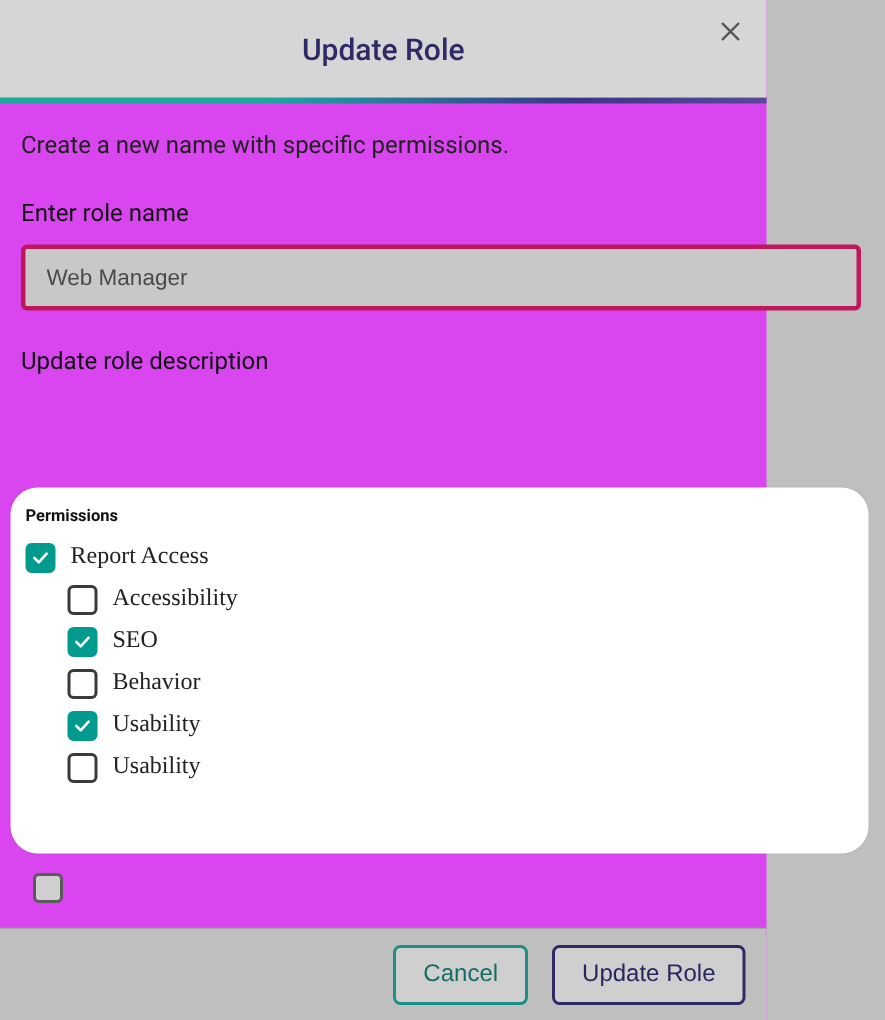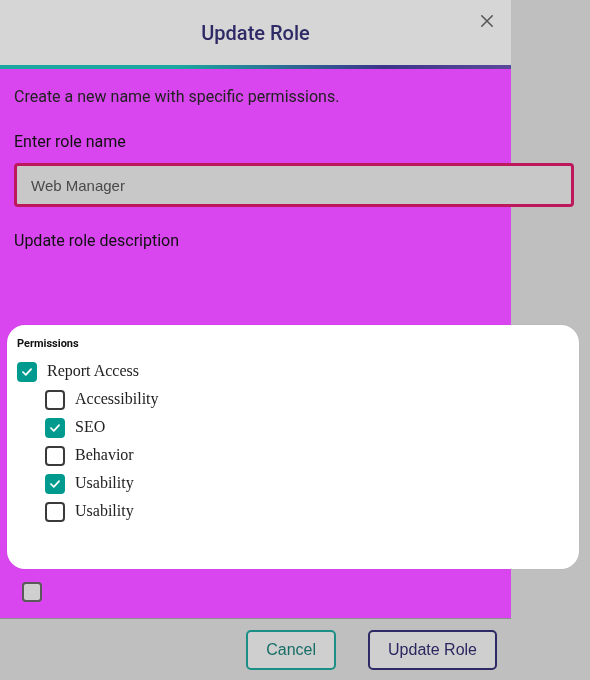--- a/index.html
+++ b/index.html
@@ -131,21 +131,21 @@
 
     .footer {
       position: absolute;
       left: 0; right: 0;
       top: 618px;
       height: 62px;
       border-top: 1px solid #8e8e8e;
       display: flex;
       align-items: center;
       justify-content: flex-end;
-      gap: 32px;
+      gap: 16px;
       padding-right: 14px;
       background: #bfbfbf;
     }
     .btn {
       height: 40px;
       padding: 0 18px;
       border-radius: 5px;
       font-size: 16px;
       cursor: pointer;
       display: inline-flex; align-items: center; justify-content: center;

